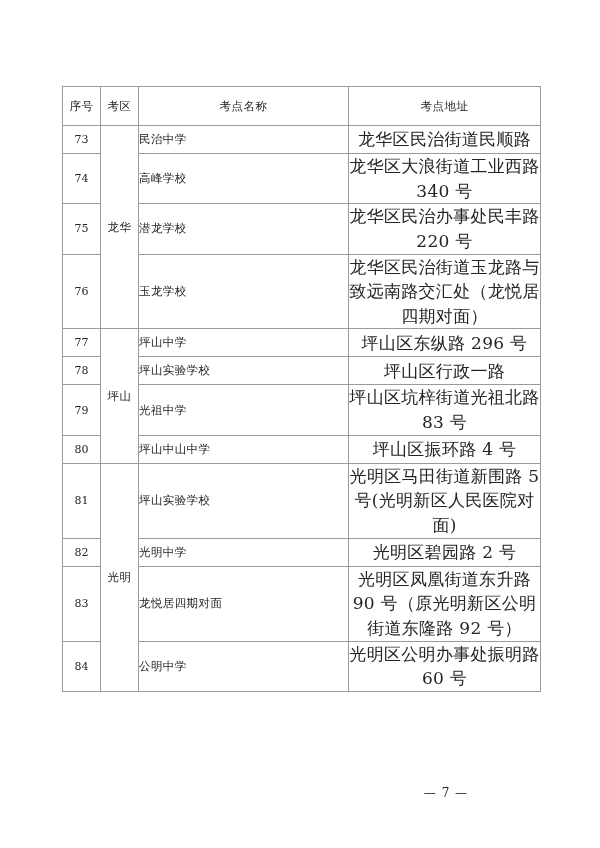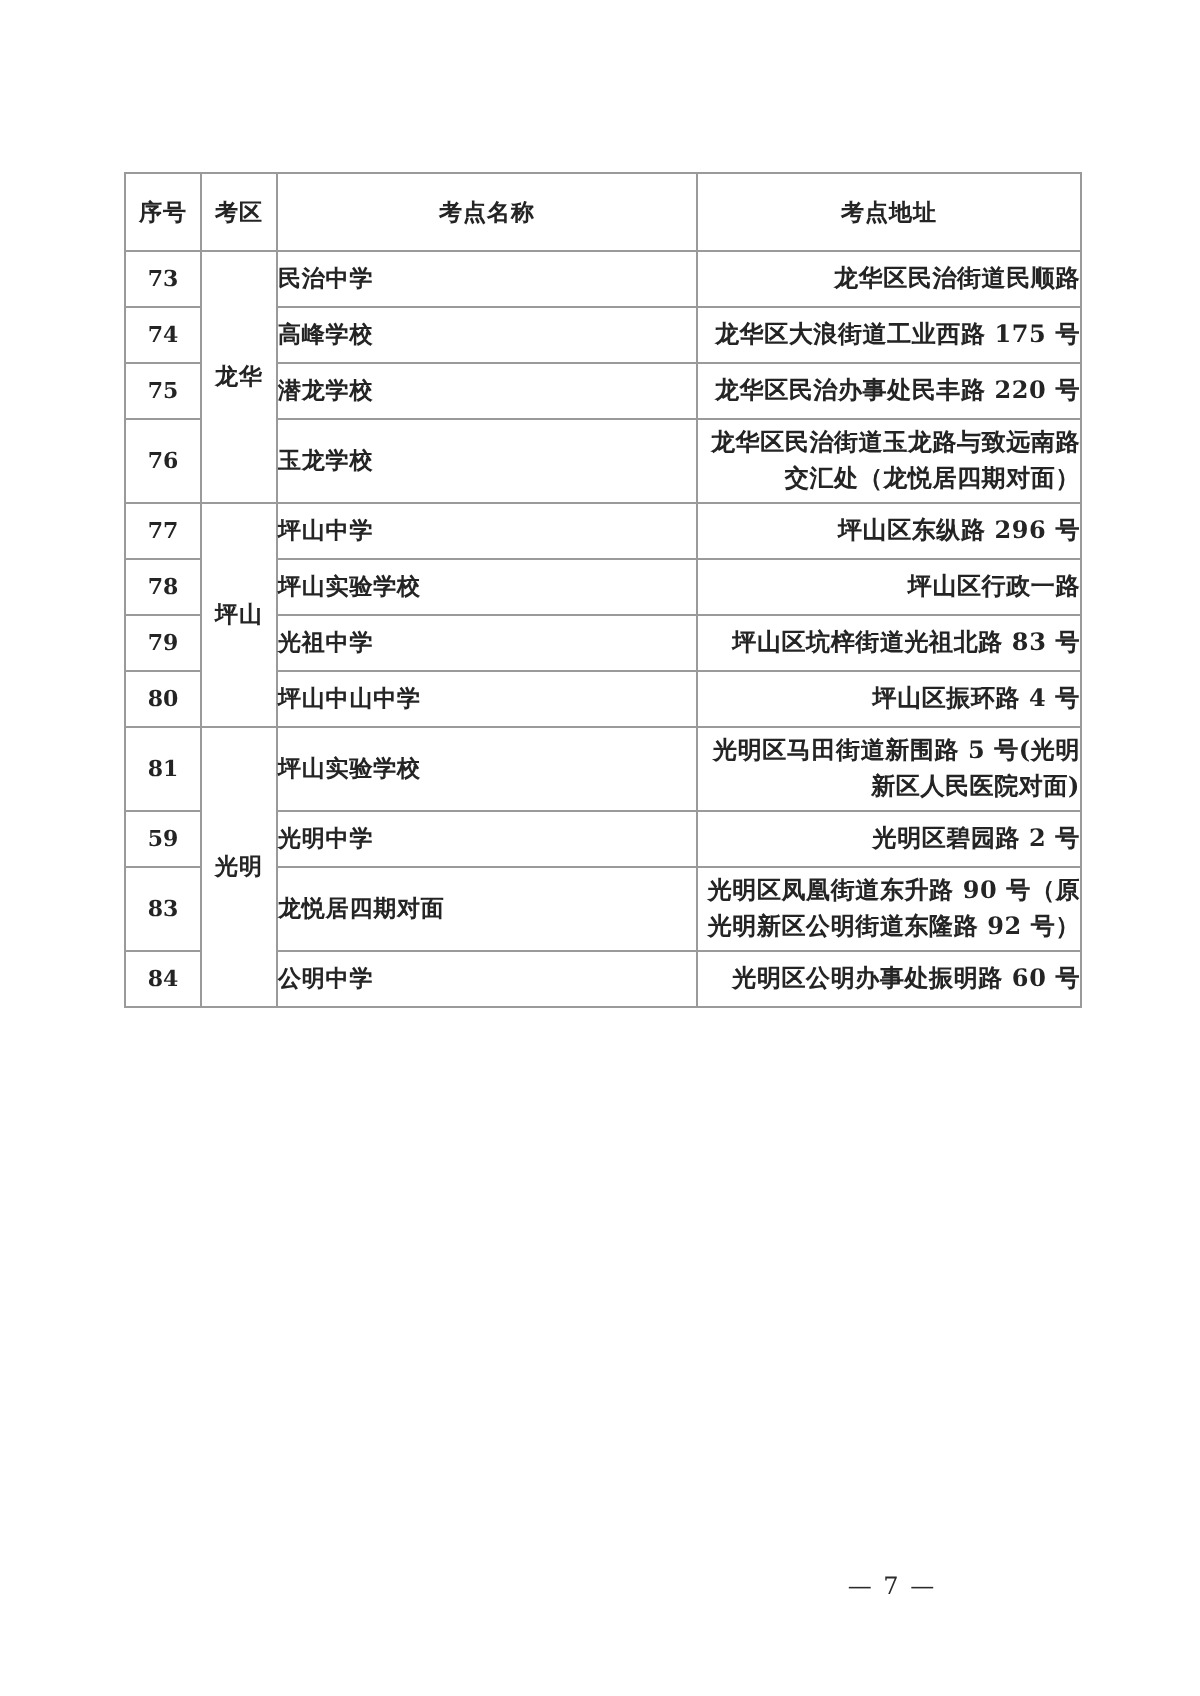--- a/index.html
+++ b/index.html
@@ -34,21 +34,21 @@
     border-collapse: collapse;
     table-layout: fixed;
     background: #fff;
   }
 
   #exam-table td,
   #exam-table th {
     border: 1px solid #9a9a9a;
     padding: 0;
     vertical-align: middle;
-    font-weight: bold;
+    font-weight: normal;
     color: #242424;
     font-family: "DejaVu Serif", "Liberation Serif", serif;
   }
 
   
   col.c-seq  { width: 38px; }
   col.c-zone { width: 38px; }
   col.c-name { width: 210px; }
   col.c-addr { width: 192px; }
 
@@ -72,22 +72,22 @@
     margin-left: 33px;
   }
 
   .cell-name {
     text-align: left;
     font-size: 11.5px;
     letter-spacing: 0.4px;
   }
 
   .cell-addr {
-    text-align: right;
-    font-size: 12px;
+    text-align: center;
+    font-size: 17px;
     letter-spacing: 0.3px;
     padding: 2px 4px 2px 5px;
     line-height: 1.45;
   }
 
   tr.r-single td { height: 27px; }
   tr.r-double td { height: 41px; }
 
   
   #page-footer {
@@ -129,21 +129,21 @@
 
       <tr class="r-single">
         <td class="cell-seq">73</td>
         <td class="cell-zone" rowspan="4">龙华</td>
         <td class="cell-name">民治中学</td>
         <td class="cell-addr">龙华区民治街道民顺路</td>
       </tr>
       <tr class="r-single">
         <td class="cell-seq">74</td>
         <td class="cell-name">高峰学校</td>
-        <td class="cell-addr">龙华区大浪街道工业西路 175 号</td>
+        <td class="cell-addr">龙华区大浪街道工业西路 340 号</td>
       </tr>
       <tr class="r-single">
         <td class="cell-seq">75</td>
         <td class="cell-name">潜龙学校</td>
         <td class="cell-addr">龙华区民治办事处民丰路 220 号</td>
       </tr>
       <tr class="r-double">
         <td class="cell-seq">76</td>
         <td class="cell-name">玉龙学校</td>
         <td class="cell-addr">龙华区民治街道玉龙路与致远南路交汇处（龙悦居四期对面）</td>
@@ -171,21 +171,21 @@
         <td class="cell-addr">坪山区振环路 4 号</td>
       </tr>
 
       <tr class="r-double">
         <td class="cell-seq">81</td>
         <td class="cell-zone" rowspan="4">光明</td>
         <td class="cell-name">坪山实验学校</td>
         <td class="cell-addr">光明区马田街道新围路 5 号(光明新区人民医院对面)</td>
       </tr>
       <tr class="r-single">
-        <td class="cell-seq">59</td>
+        <td class="cell-seq">82</td>
         <td class="cell-name">光明中学</td>
         <td class="cell-addr">光明区碧园路 2 号</td>
       </tr>
       <tr class="r-double">
         <td class="cell-seq">83</td>
         <td class="cell-name">龙悦居四期对面</td>
         <td class="cell-addr">光明区凤凰街道东升路 90 号（原光明新区公明街道东隆路 92 号）</td>
       </tr>
       <tr class="r-single">
         <td class="cell-seq">84</td>

